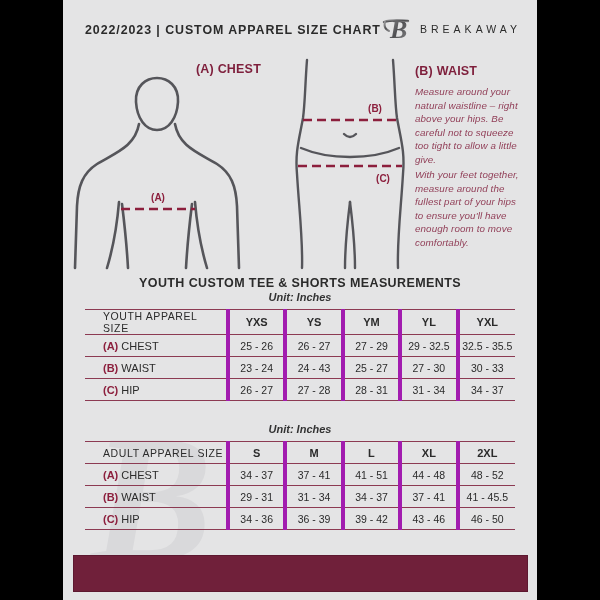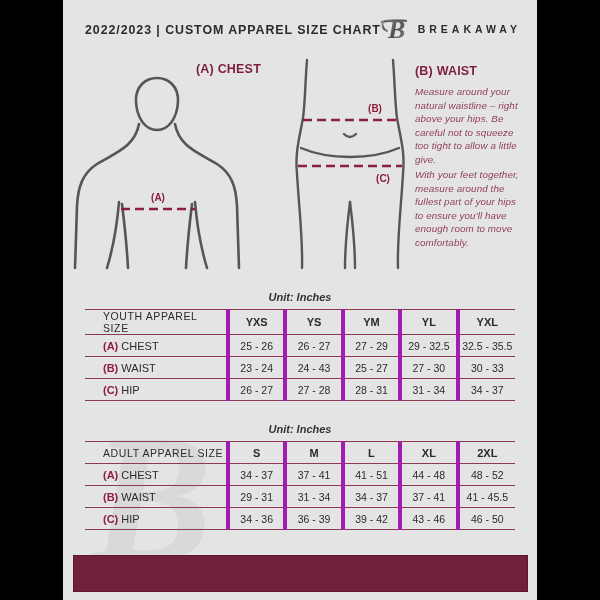--- a/index.html
+++ b/index.html
@@ -20,21 +20,21 @@
   
   .hdr-title {
     position: absolute; left: 22px; top: 22px;
     font-size: 13.5px; font-weight: 700; color: #2b2b2b;
     letter-spacing: 1px;
     transform: scaleX(0.92); transform-origin: left;
     white-space: nowrap;
   }
   .brand { position: absolute; right: 16px; top: 14px; display: flex; align-items: center; gap: 8px; }
   .brand-name {
-    font-size: 10.5px; font-weight: 700; color: #2b2b2b; letter-spacing: 4px;
+    font-size: 10.5px; font-weight: 400; color: #2b2b2b; letter-spacing: 4px;
   }
   
   .fig { position: absolute; z-index: 1; }
   .instr { position: absolute; z-index: 2; }
   .instr h3 { font-size: 12.5px; font-weight: 700; color: #7e1f3c; margin-bottom: 7px; letter-spacing: 0.2px; }
   .instr p { font-size: 9.8px; font-style: italic; color: #924059; line-height: 1.38; letter-spacing: 0.1px; }
   
   .sec-title {
     position: absolute; width: 100%; text-align: center;
     font-size: 12.5px; font-weight: 700; color: #2b2b2b; letter-spacing: 0.4px;
@@ -140,20 +140,21 @@
   <div class="instr" style="left:352px; top:64px; width:112px;">
     <h3>(B) WAIST</h3>
     <p>Measure around your natural waistline – right above your hips. Be careful not to squeeze too tight to allow a little give.</p>
   </div>
   <div class="instr" style="left:352px; top:168px; width:112px;">
     <p>With your feet together, measure around the fullest part of your hips to ensure you'll have enough room to move comfortably.</p>
   </div>
 
   <div class="watermark">B</div>
 
+  <div class="sec-title" style="top:276px;">YOUTH CUSTOM TEE &amp; SHORTS MEASUREMENTS</div>
   <div class="sec-unit" style="top:291px;">Unit: Inches</div>
   <table class="size-table" style="top:309px;">
     <thead>
         <tr>
           <th>YOUTH APPAREL SIZE</th>
           <th>YXS</th>
           <th>YS</th>
           <th>YM</th>
           <th>YL</th>
           <th>YXL</th>

